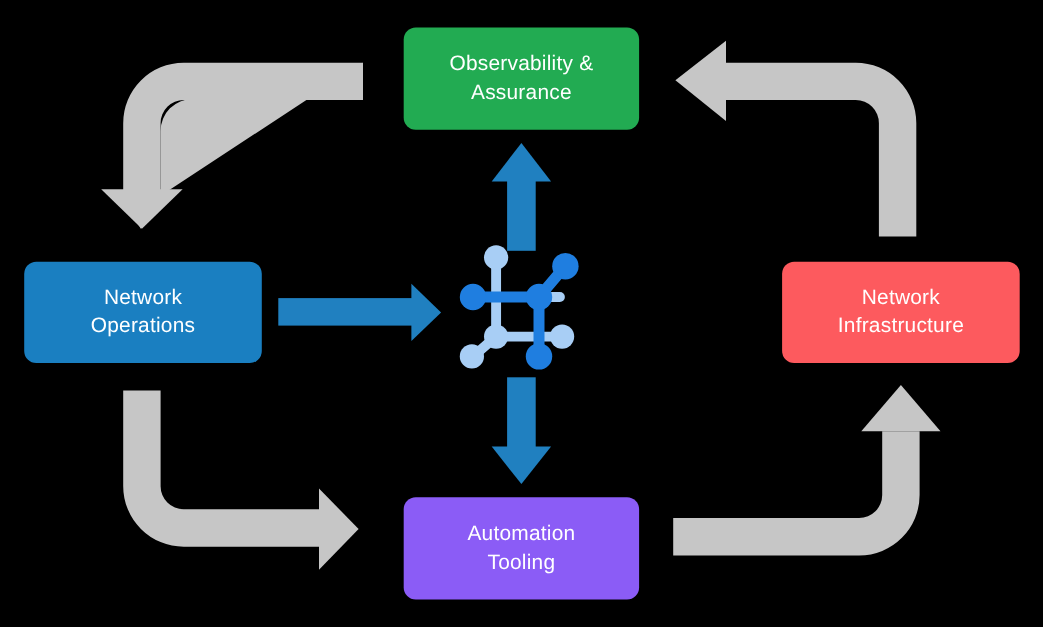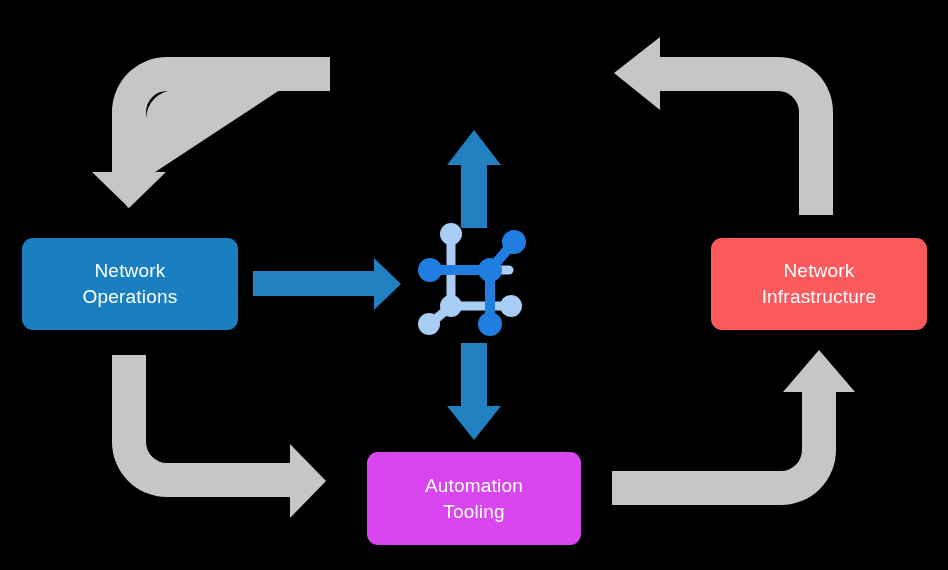--- a/index.html
+++ b/index.html
@@ -130,29 +130,33 @@
 
       <g fill="#1f7ee0">
         <circle cx="16" cy="52" r="12"></circle>
         <circle cx="76" cy="52" r="12"></circle>
         <circle cx="100" cy="24" r="12"></circle>
         <circle cx="76" cy="106" r="12"></circle>
       </g>
     </svg>
   </div>
 
+  <div id="box-observability" class="node-box">
+    <span class="node-label">Observability &amp;
+Assurance</span>
+  </div>
 
   <div id="box-netops" class="node-box" style="background: rgb(26, 127, 193); color: rgb(255, 255, 255);">
     <span class="node-label">Network
 Operations</span>
   </div>
 
   <div id="box-netinfra" class="node-box" style="background: rgb(253, 90, 94); color: rgb(255, 255, 255);">
     <span class="node-label">Network
 Infrastructure</span>
   </div>
 
-  <div id="box-automation" class="node-box" style="background: #d946ef; color: rgb(255, 255, 255); align-items: center;">
+  <div id="box-automation" class="node-box" style="background: #8b5cf6; color: rgb(255, 255, 255); align-items: center;">
     <span class="node-label">Automation
 Tooling</span>
   </div>
 
 </div>
 
 </body></html>

